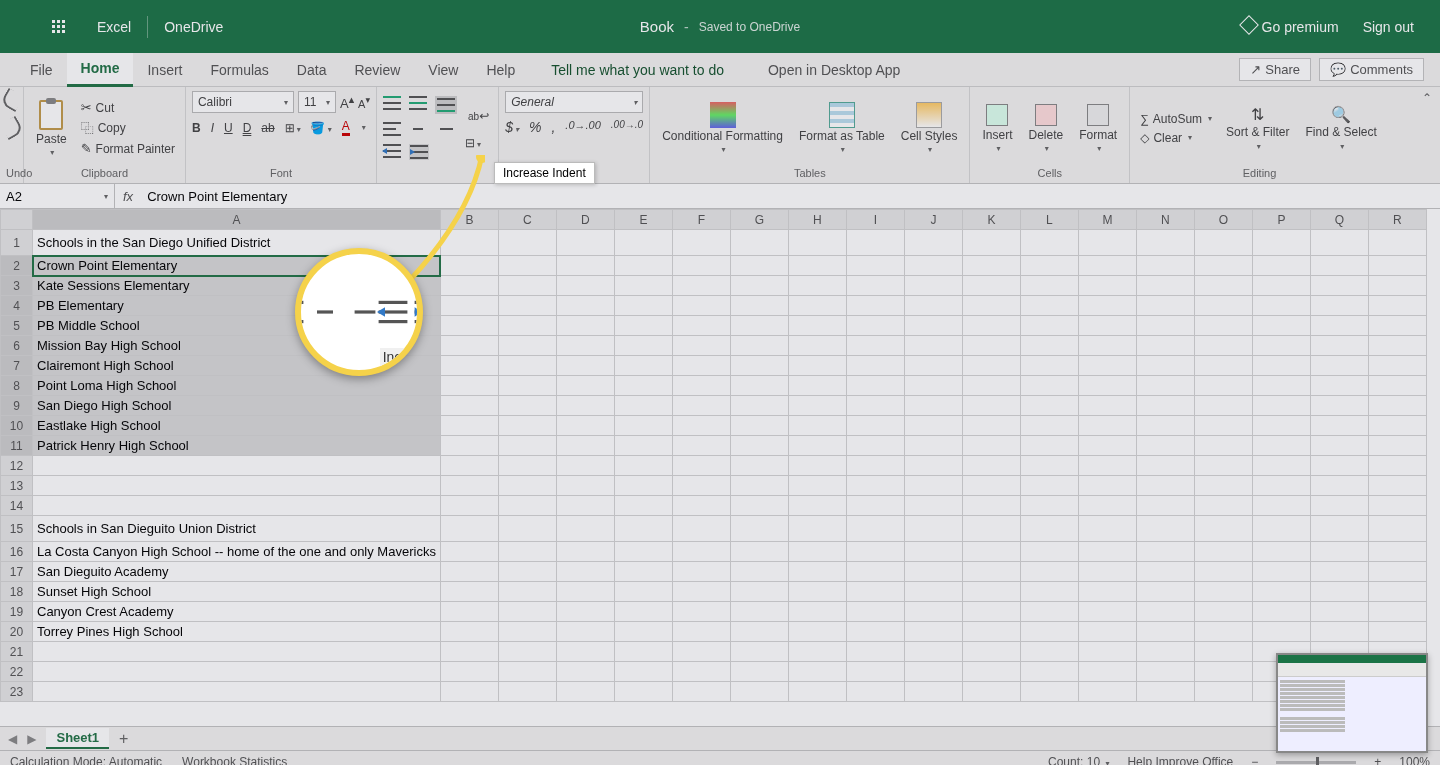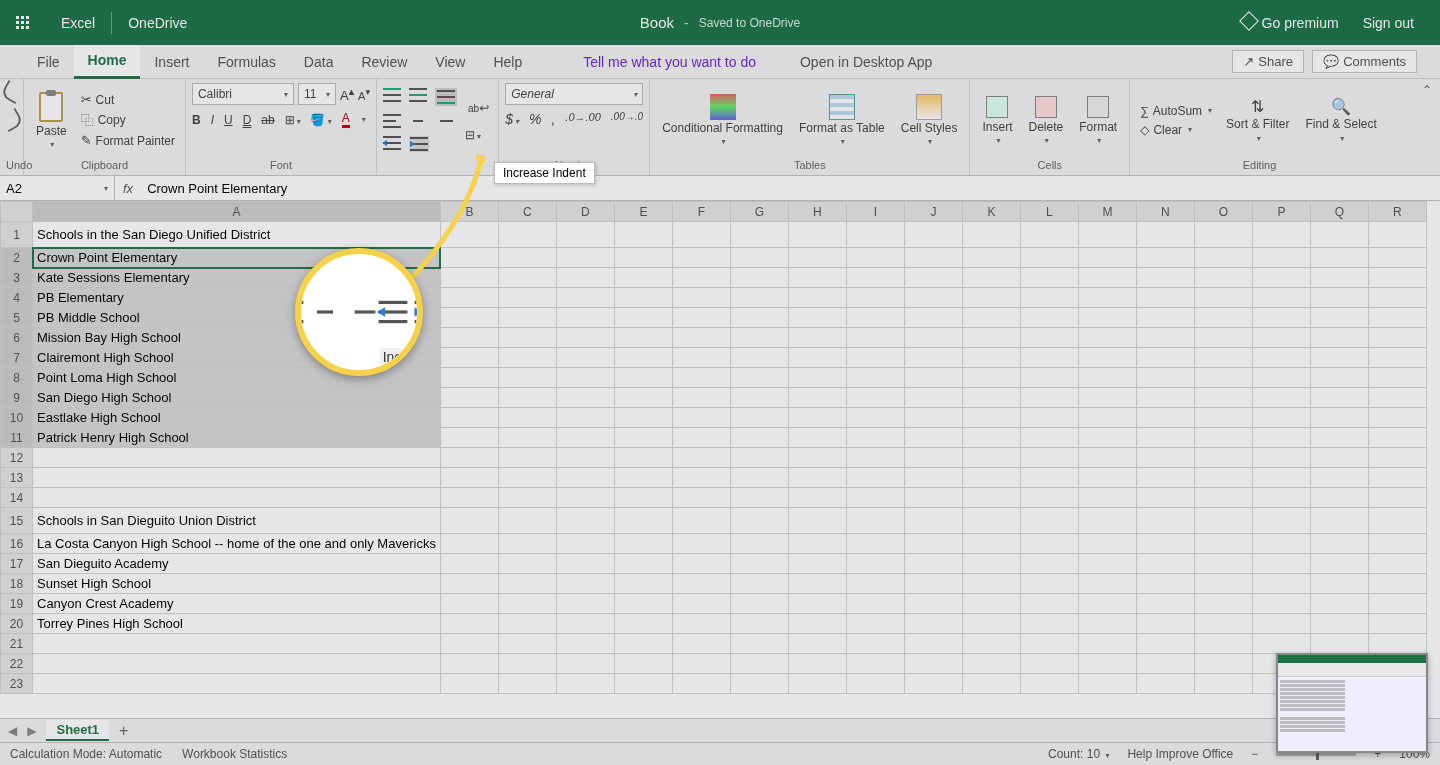--- a/index.html
+++ b/index.html
@@ -1,35 +1,35 @@
 <!DOCTYPE html>
 <html><head>
 <meta charset="utf-8">
 <style>
 * { margin:0; padding:0; box-sizing:border-box; font-family:"Segoe UI",Arial,sans-serif; }
 body { width:1440px; height:765px; overflow:hidden; background:#e8e8e8; position:relative; }
 .overlay { position:absolute; inset:0; background:rgba(50,50,70,.12); pointer-events:none; z-index:90; }
 
 
-.titlebar { height:45px; background:#1b7346; color:#fff; display:flex; align-items:center; font-size:14px; }
+.titlebar { height:53px; background:#1b7346; color:#fff; display:flex; align-items:center; font-size:14px;padding-left:36px; }
 .app-launcher { width:45px; height:45px; display:flex; align-items:center; justify-content:center; }
 .dots { display:grid; grid-template-columns:repeat(3,3px); grid-gap:2px; }
 .dots span { width:3px; height:3px; background:#fff; }
 .titlebar .seg { padding:0 16px; height:45px; display:flex; align-items:center; }
 .titlebar .sep { width:1px; height:22px; background:rgba(255,255,255,.35); }
 .titlebar .doc { position:absolute; left:50%; transform:translateX(-50%); display:flex; align-items:center; gap:10px; }
 .titlebar .doc .saved { font-size:12px; opacity:.85; }
 .titlebar .right { margin-left:auto; display:flex; align-items:center; gap:24px; padding-right:26px; }
 .diamond { display:inline-block; width:14px; height:14px; border:1.5px solid #fff; transform:rotate(45deg); margin-right:6px; }
 
 
-.tabrow { height:34px; background:#f3f2f1; border-bottom:1px solid #d0d0d0; display:flex; align-items:center; font-size:14px; color:#555; padding:0 23px; }
+.tabrow { height:34px; background:#f3f2f1; border-bottom:1px solid #d0d0d0; display:flex; align-items:center; font-size:14px; color:#555; padding:0 16px; }
 .tabrow .tab { padding:0 14px; height:34px; display:flex; align-items:center; cursor:pointer; }
 .tabrow .tab.active { color:#217346; border-bottom:3px solid #217346; font-weight:600; background:#fff; }
-.tabrow .tellme { margin-left:47px; color:#6d28d9;text-align:right; }
+.tabrow .tellme { margin-left:22px; color:#14532d;text-align:right; }
 .tabrow .desktop { margin-left:30px; }
 .tabrow .rbtns { margin-left:auto; display:flex; gap:8px; }
 .rb { border:1px solid #c5c5c5; padding:3px 10px; font-size:13px; display:flex; align-items:center; gap:4px; background:#fff; }
 
 
 .ribbon { height:97px; background:#f3f2f1; border-bottom:1px solid #c4c4c4; display:flex; font-size:12px; color:#444; position:relative; }
 .grp { border-right:1px solid #d6d6d6; display:flex; flex-direction:column; padding:4px 6px 2px; }
 .grp-body { flex:1; display:flex; align-items:center; gap:4px; }
 .grp-label { text-align:center; font-size:11px; color:#666; padding:2px 0; }
 .vbtn { display:flex; flex-direction:column; align-items:center; justify-content:center; padding:2px 6px; gap:2px; }

